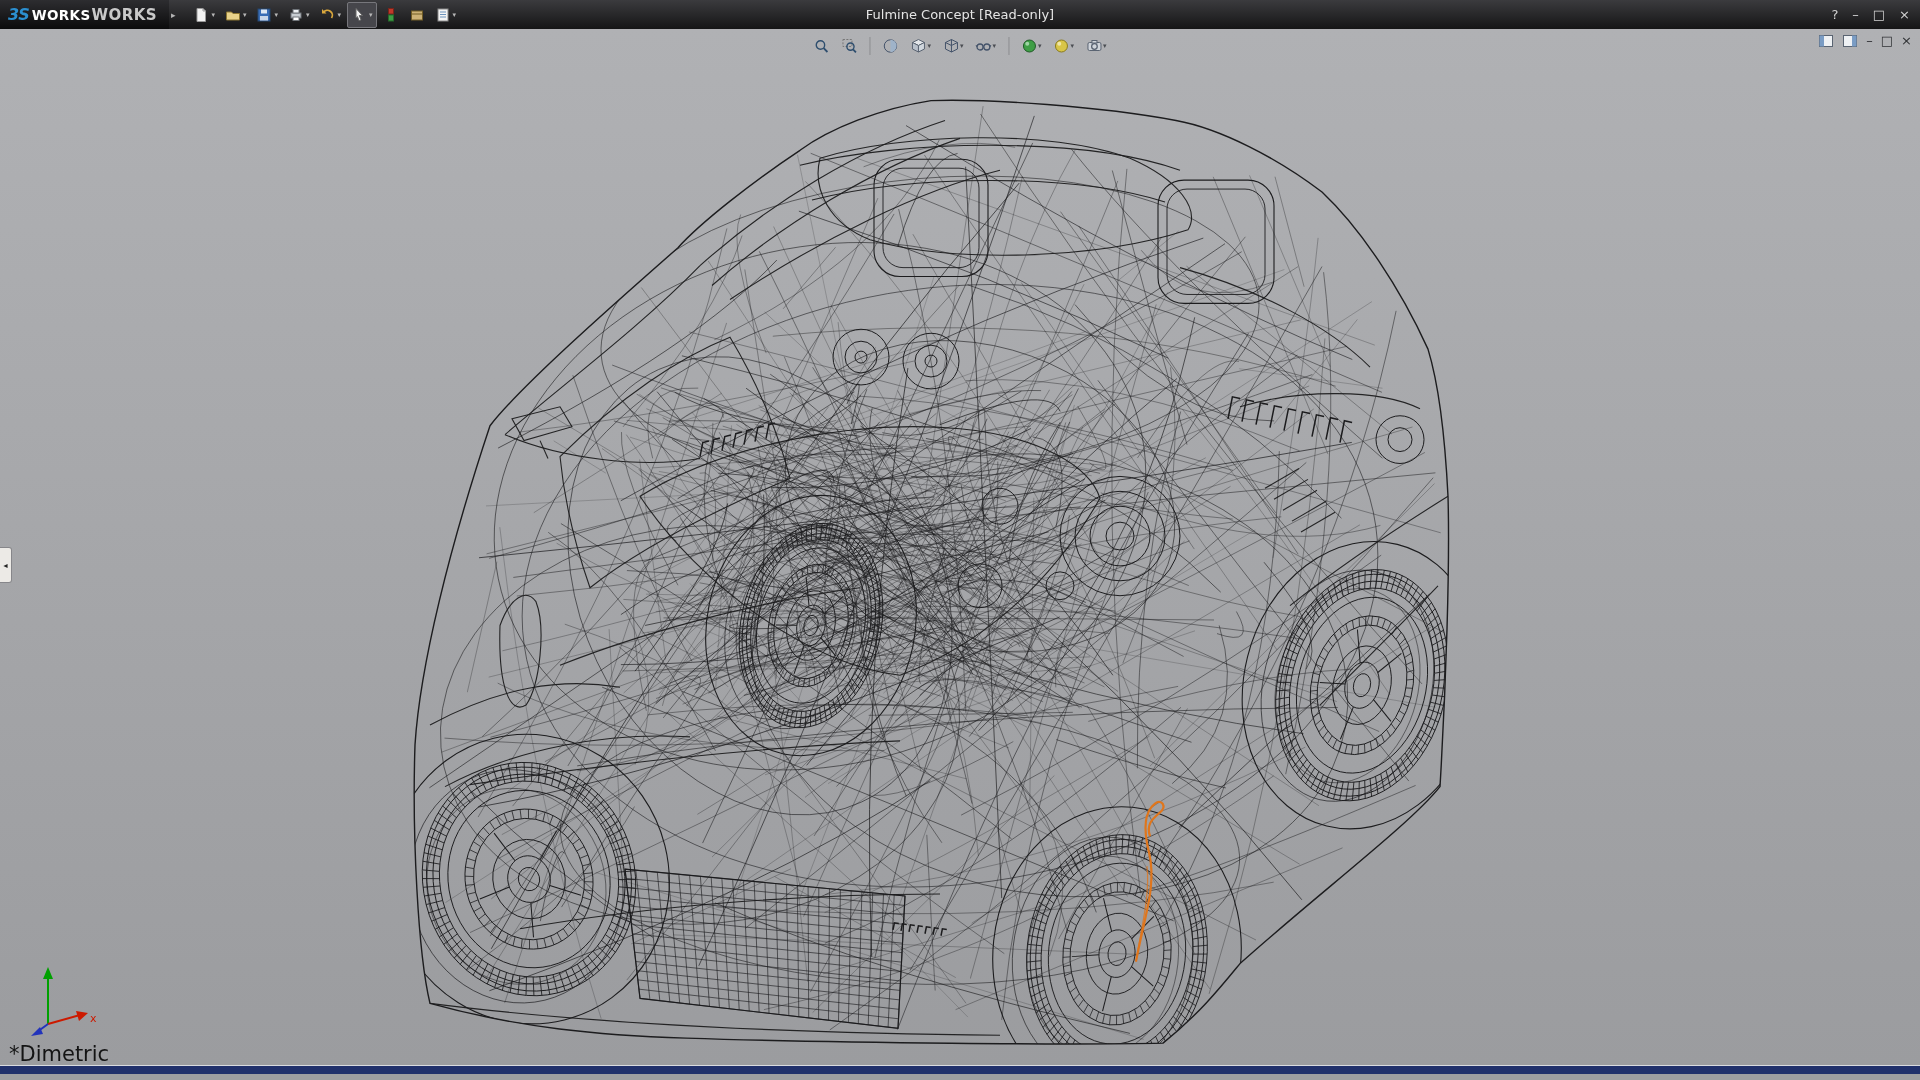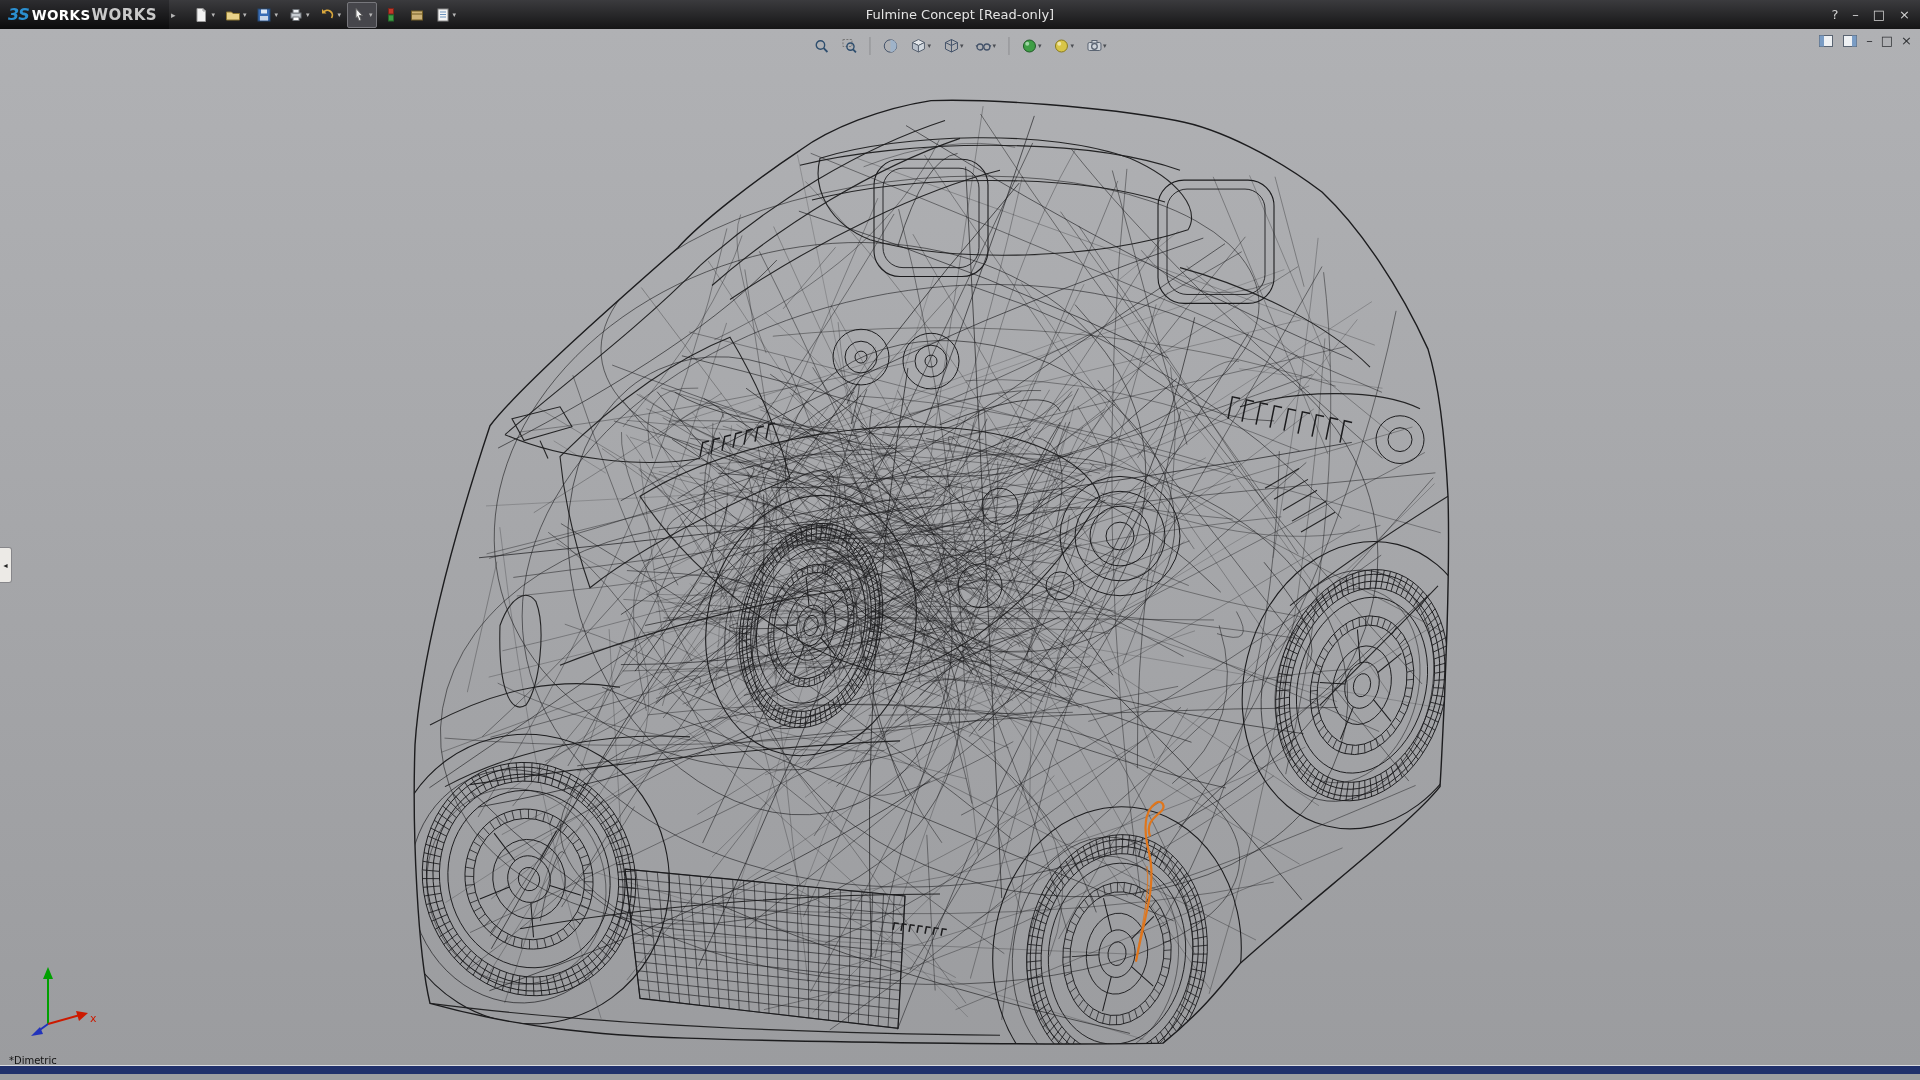--- a/index.html
+++ b/index.html
@@ -40,21 +40,21 @@
   .child-controls{position:absolute;top:4px;right:8px;display:flex;align-items:center;gap:8px;z-index:10;}
   .cc{color:#2f3134;font-size:13px;line-height:14px;display:flex;align-items:center;}
   .cc .icon{display:flex;width:16px;height:16px;}
 
   
   .left-tab{position:absolute;left:0;top:518px;width:12px;height:36px;background:#eceae6;
     border:1px solid #86868a;border-left:none;border-radius:0 3px 3px 0;
     font-size:7px;color:#222;display:flex;align-items:center;justify-content:center;z-index:10;padding:0;}
 
   
-  .view-label{position:absolute;left:9px;bottom:0px;font-size:10px;color:#141414;z-index:10;margin-top:13px;}
+  .view-label{position:absolute;left:9px;bottom:0px;font-size:21px;color:#141414;z-index:10;margin-top:13px;}
   .triad{position:absolute;left:26px;bottom:24px;z-index:9;}
 
   
   .bottombar{position:absolute;left:0;right:0;bottom:0;height:8px;background:#20306b;border-top:1px solid #d9dbdf;z-index:30;}
 </style>
 </head>
 <body>
 
 <div class="app">
 

